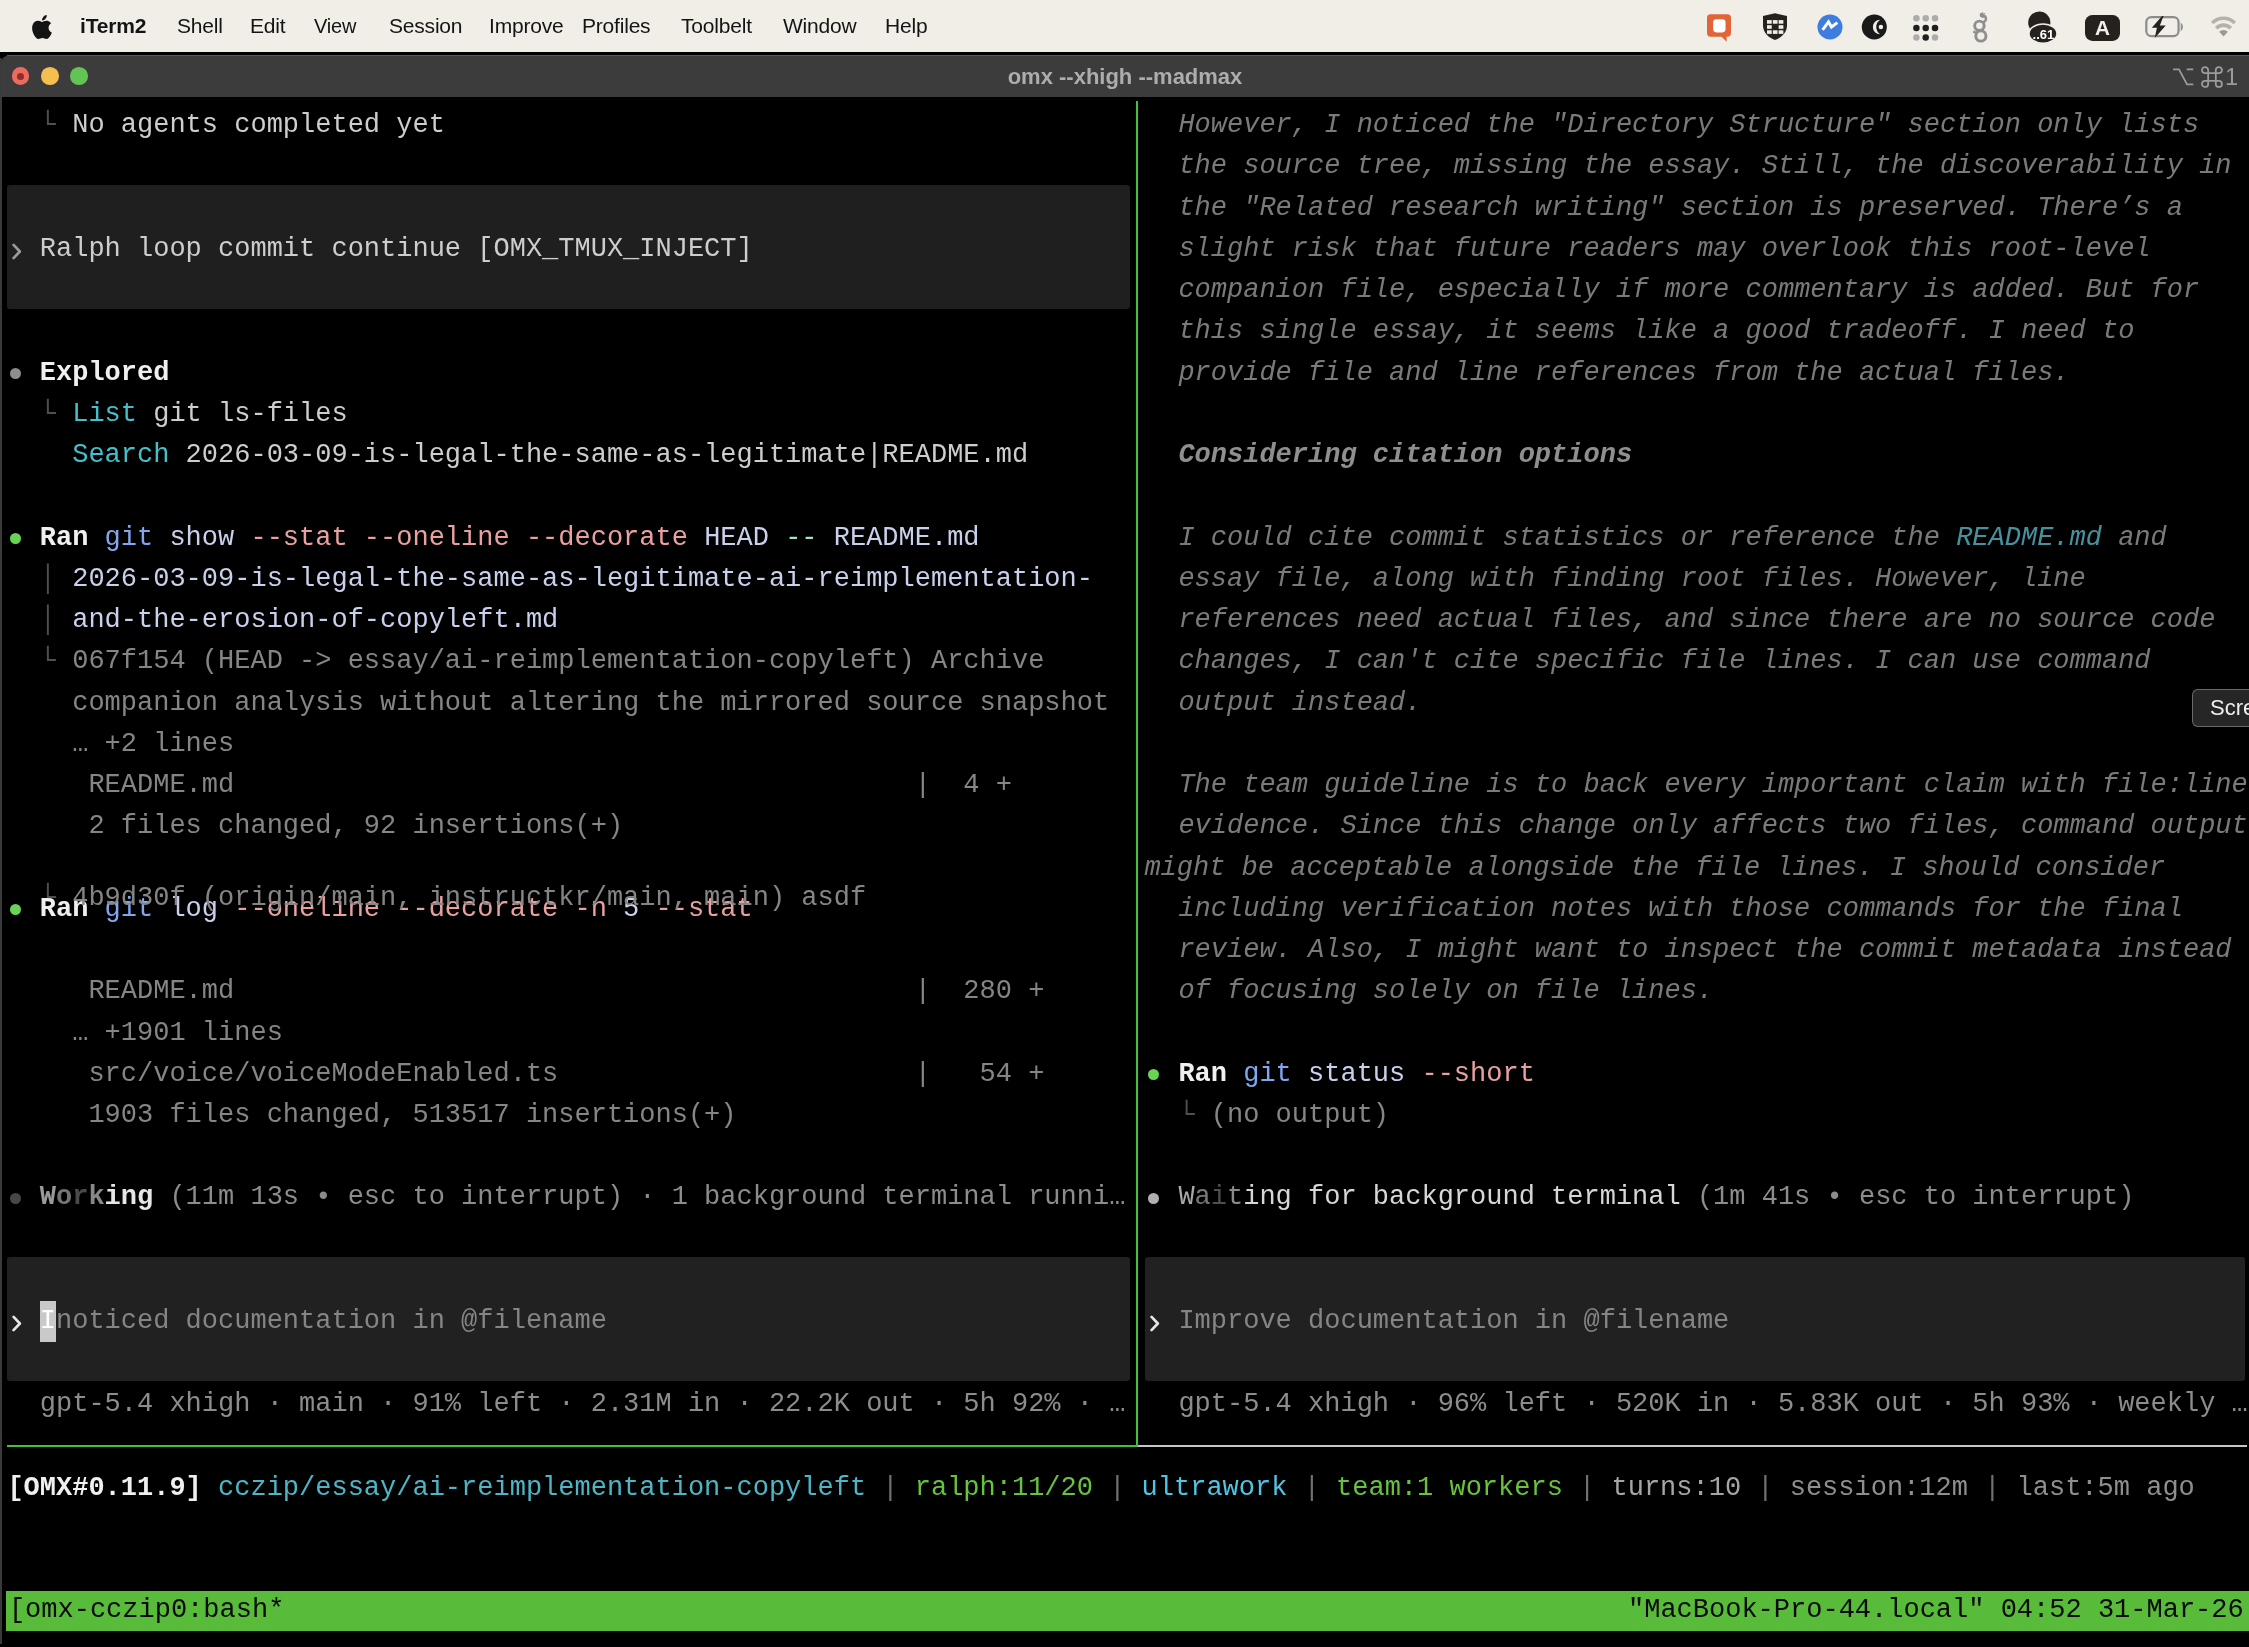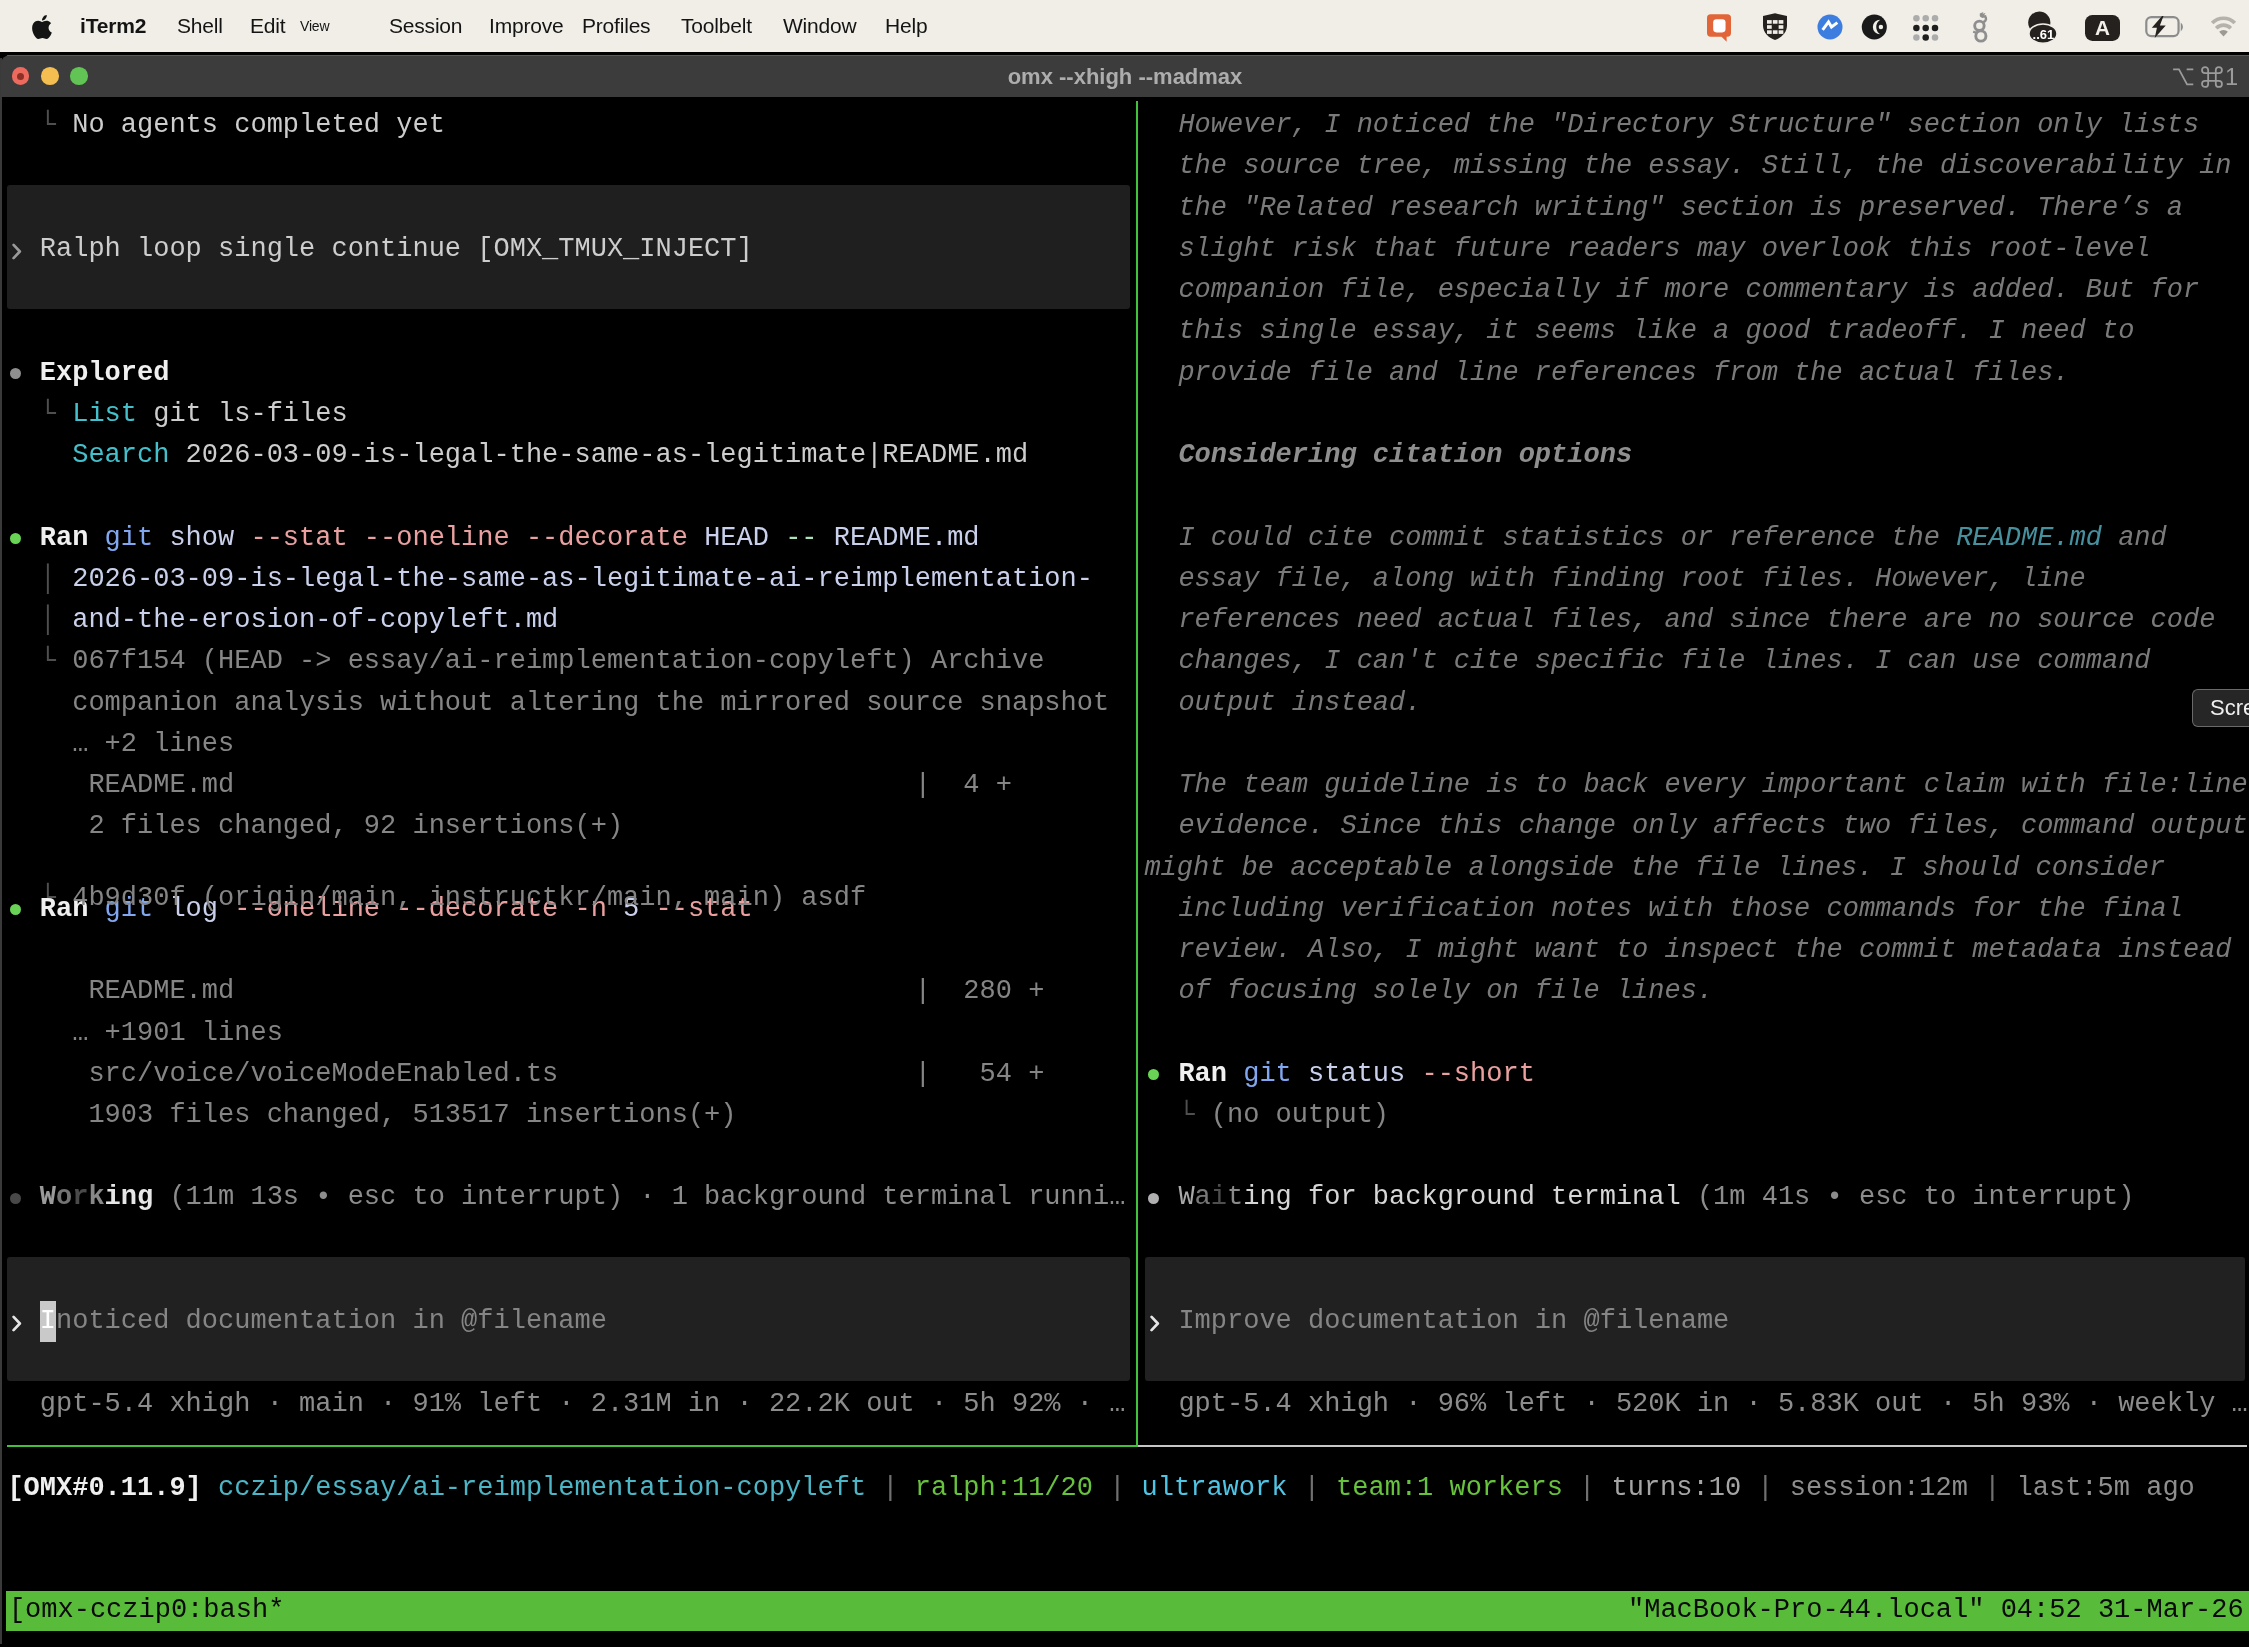--- a/index.html
+++ b/index.html
@@ -34,21 +34,21 @@
 <path d="M1 4.5 h8 l11 20.5 h8.5 M19.5 4.5 h9"></path>
 <g transform="translate(40,1)">
 <path d="M8.8 8.8 L8.8 4.6 A4.2 4.2 0 1 0 4.6 8.8 L8.8 8.8 M19.2 8.8 L23.4 8.8 A4.2 4.2 0 1 0 19.2 4.6 L19.2 8.8 M8.8 19.2 L4.6 19.2 A4.2 4.2 0 1 0 8.8 23.4 L8.8 19.2 M19.2 19.2 L19.2 23.4 A4.2 4.2 0 1 0 23.4 19.2 L19.2 19.2 M8.8 8.8 h10.4 v10.4 h-10.4 z"></path>
 </g>
 </g>
   </svg>
 <div class="sans" style="position:absolute;left:2225px;top:64px;font-size:23.6px;color:#9B9B9B">1</div>
 <div class="sans" style="position:absolute;left:80px;top:0;height:41px;line-height:52px;font-weight:bold;font-size:21px;letter-spacing:-0.2px;color:#141414">iTerm2</div>
 <div class="sans" style="position:absolute;left:177px;top:0;height:56px;line-height:52px;font-size:21px;letter-spacing:-0.2px;color:#141414">Shell</div>
 <div class="sans" style="position:absolute;left:250px;top:0;height:52px;line-height:52px;font-size:21px;letter-spacing:-0.2px;color:#141414">Edit</div>
-<div class="sans" style="position:absolute;left:300px;top:0;height:52px;line-height:52px;font-size:14px;letter-spacing:-0.2px;color:#141414">View</div>
+<div class="sans" style="position:absolute;left:314px;top:0;height:52px;line-height:52px;font-size:20px;letter-spacing:-0.2px;color:#141414">View</div>
 <div class="sans" style="position:absolute;left:389px;top:0;height:52px;line-height:52px;font-size:21px;letter-spacing:-0.2px;color:#141414">Session</div>
 <div class="sans" style="position:absolute;left:489px;top:0;height:52px;line-height:52px;font-size:21px;letter-spacing:-0.2px;color:#141414">Improve</div>
 <div class="sans" style="position:absolute;left:582px;top:0;height:52px;line-height:52px;font-size:21px;letter-spacing:-0.2px;color:#141414">Profiles</div>
 <div class="sans" style="position:absolute;left:681px;top:0;height:52px;line-height:52px;font-size:21px;letter-spacing:-0.2px;color:#141414">Toolbelt</div>
 <div class="sans" style="position:absolute;left:783px;top:0;height:52px;line-height:52px;font-size:21px;letter-spacing:-0.2px;color:#141414">Window</div>
 <div class="sans" style="position:absolute;left:885px;top:0;height:52px;line-height:52px;font-size:21px;letter-spacing:-0.2px;color:#141414">Help</div>
 <svg style="position:absolute;left:32px;top:14.8px" width="20.7" height="24" viewBox="0 0 28 33">
 <path fill="#141414" d="M23.7 17.4c0-4.4 3.6-6.5 3.8-6.6-2.1-3-5.3-3.4-6.4-3.5-2.7-.3-5.3 1.6-6.7 1.6-1.4 0-3.5-1.6-5.8-1.5C5.6 7.5 2.9 9.1 1.4 11.7c-3.1 5.3-.8 13.2 2.2 17.5 1.5 2.1 3.2 4.5 5.5 4.4 2.2-.1 3.1-1.4 5.8-1.4 2.7 0 3.5 1.4 5.8 1.4 2.4 0 3.9-2.2 5.4-4.3 1.7-2.4 2.4-4.8 2.4-4.9-.1-.1-4.7-1.8-4.8-7zM19.3 4.5C20.5 3 21.3 1 21.1-.9c-1.7.1-3.8 1.1-5 2.6-1.1 1.3-2.1 3.4-1.8 5.3 1.9.2 3.8-1 5-2.5z" transform="translate(0,1) scale(.95)"></path>
 </svg>
 <svg style="position:absolute;left:1707px;top:14px" width="24" height="29.5" viewBox="0 0 33 40">
@@ -118,21 +118,21 @@
 </svg>
 <div style="position:absolute;left:6.6px;top:185px;width:1123px;height:124px;background:#1F1F1F;border-radius:3px"></div>
 <div style="position:absolute;left:6.6px;top:1257px;width:1123px;height:124px;background:#212121;border-radius:3px"></div>
 <div style="position:absolute;left:1145px;top:1257px;width:1100px;height:124px;background:#212121;border-radius:3px"></div>
 <div style="position:absolute;left:40px;top:1301px;width:16px;height:41px;background:#C9C9C9"></div>
 <div style="position:absolute;left:1136px;top:101px;width:2.2px;height:1346px;background:#44C13C"></div>
 <div style="position:absolute;left:6.6px;top:1445px;width:1132px;height:2.2px;background:#44C13C"></div>
 <div style="position:absolute;left:1138px;top:1445px;width:1109px;height:2.2px;background:#C6C6C6"></div>
 <div style="position:absolute;left:5.9px;top:1591px;width:2243px;height:40px;background:#59BB3A"></div>
 <div class="ln" style="left:7.4px;top:105px"><span class="t">  └ </span><span class="x">No agents completed yet</span></div>
-<div class="ln" style="left:7.4px;top:229px">  <span class="x">Ralph loop single continue [OMX_TMUX_INJECT]</span></div>
+<div class="ln" style="left:7.4px;top:229px">  <span class="x">Ralph loop commit continue [OMX_TMUX_INJECT]</span></div>
 <div class="ln" style="left:7.4px;top:353px">  <span class="b">Explored</span></div>
 <div class="ln" style="left:7.4px;top:394px"><span class="t">  └ </span><span class="cy">List</span><span class="x"> git ls-files</span></div>
 <div class="ln" style="left:7.4px;top:435px">    <span class="cy">Search</span><span class="x"> 2026-03-09-is-legal-the-same-as-legitimate|README.md</span></div>
 <div class="ln" style="left:7.4px;top:518px">  <span class="b">Ran</span> <span class="g">git</span> <span class="c">show</span> <span class="f">--stat --oneline --decorate</span> <span class="c">HEAD</span> <span class="n">--</span> <span class="c">README.md</span></div>
 <div class="ln" style="left:7.4px;top:559px"><span class="t">  │ </span><span class="c">2026-03-09-is-legal-the-same-as-legitimate-ai-reimplementation-</span></div>
 <div class="ln" style="left:7.4px;top:600px"><span class="t">  │ </span><span class="c">and-the-erosion-of-copyleft.md</span></div>
 <div class="ln" style="left:7.4px;top:641px"><span class="t">  └ </span><span class="o">067f154 (HEAD -&gt; essay/ai-reimplementation-copyleft) Archive</span></div>
 <div class="ln" style="left:7.4px;top:683px"><span class="o">    companion analysis without altering the mirrored source snapshot</span></div>
 <div class="ln" style="left:7.4px;top:724px"><span class="o">    … +2 lines</span></div>
 <div class="ln" style="left:7.4px;top:765px"><span class="o">     README.md                                          |  4 +</span></div>

